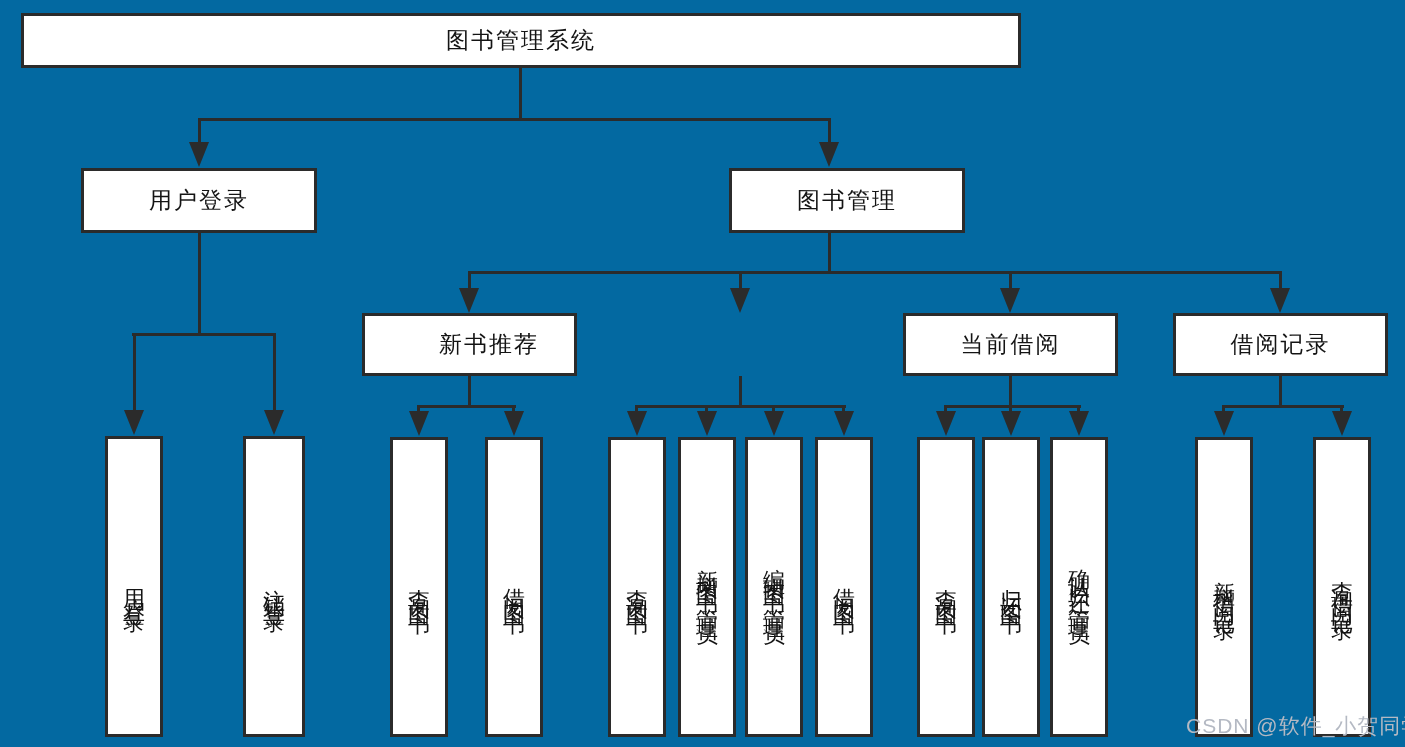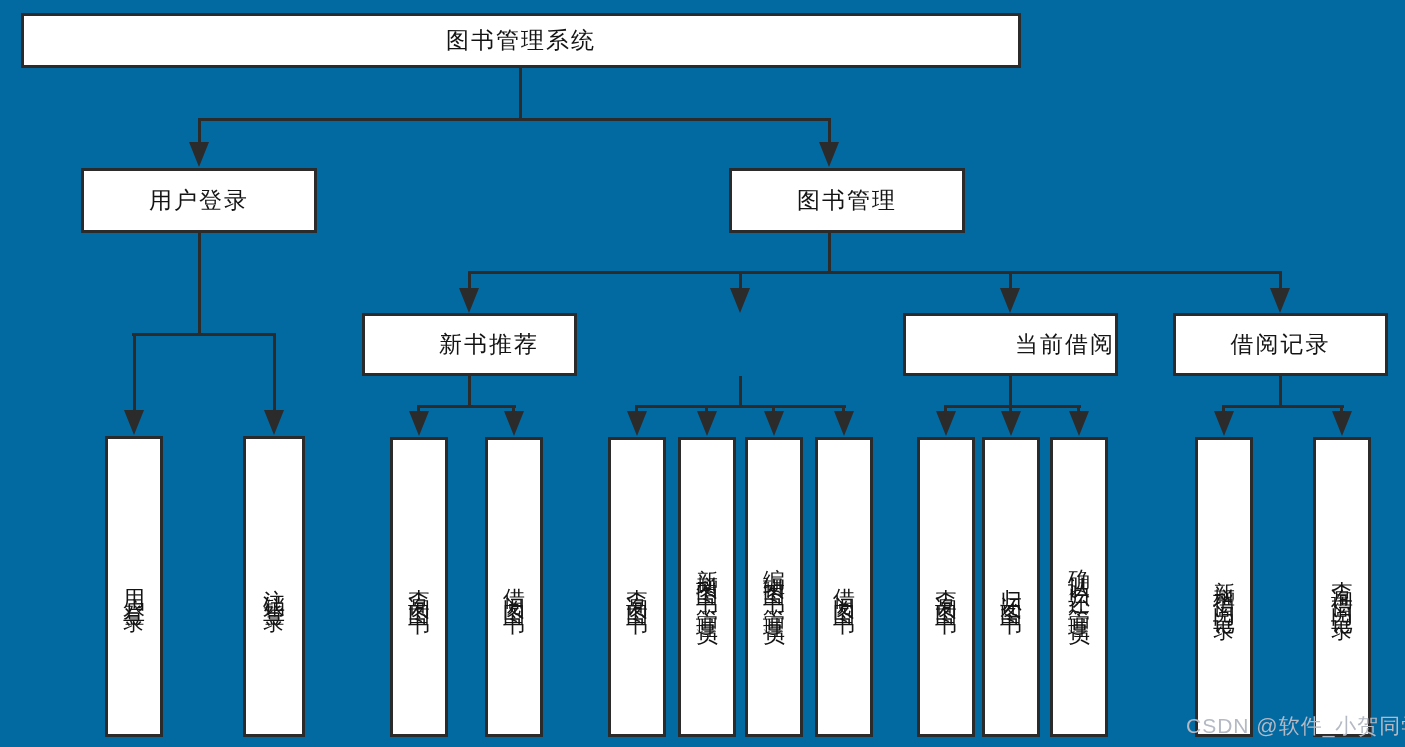--- a/index.html
+++ b/index.html
@@ -124,21 +124,21 @@
   <div class="box" style="left:81px; top:168px; width:236px; height:65px;">
     <span class="lbl">用户登录</span>
   </div>
   <div class="box" style="left:711px; top:168px; width:236px; height:65px;margin-left:18px;">
     <span class="lbl">图书管理</span>
   </div>
 
   <div class="box" style="left:362px; top:313px; width:215px; height:63px;padding-left:39px;">
     <span class="lbl">新书推荐</span>
   </div>
-  <div class="box" style="left:903px; top:313px; width:215px; height:63px;justify-content:flex-end;">
+  <div class="box" style="left:903px; top:313px; width:215px; height:63px;">
     <span class="lbl">当前借阅</span>
   </div>
   <div class="box" style="left:1173px; top:313px; width:215px; height:63px;">
     <span class="lbl">借阅记录</span>
   </div>
 
   <div class="box leaf" style="left:105px; top:436px; width:58px; height:301px;">
     <span class="lbl">用户登录</span>
   </div>
   <div class="box leaf" style="left:243px; top:436px; width:62px; height:301px;">

